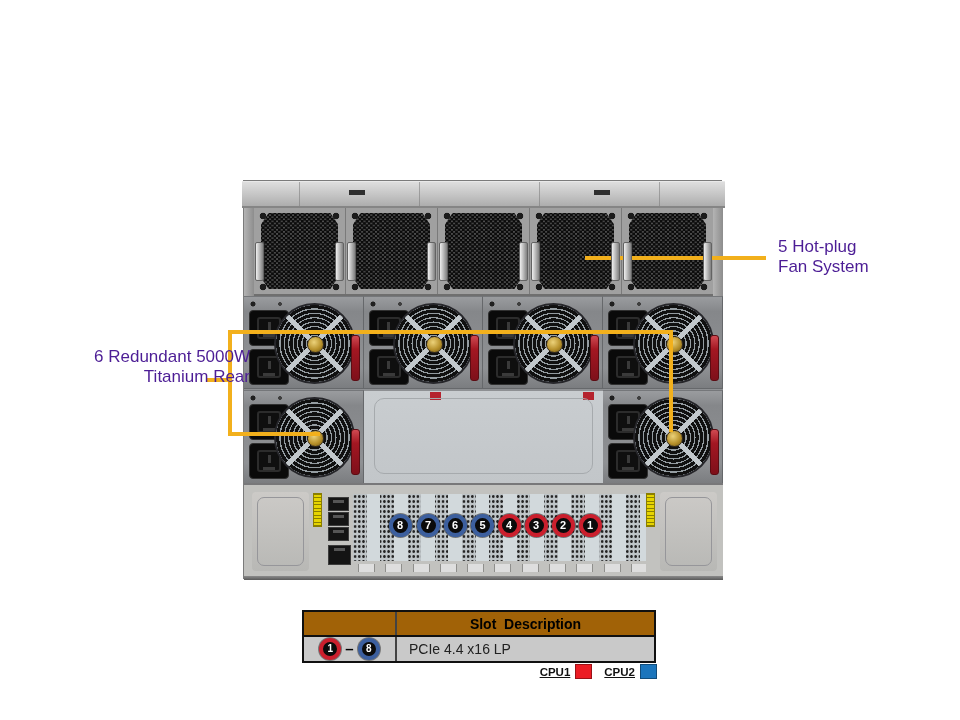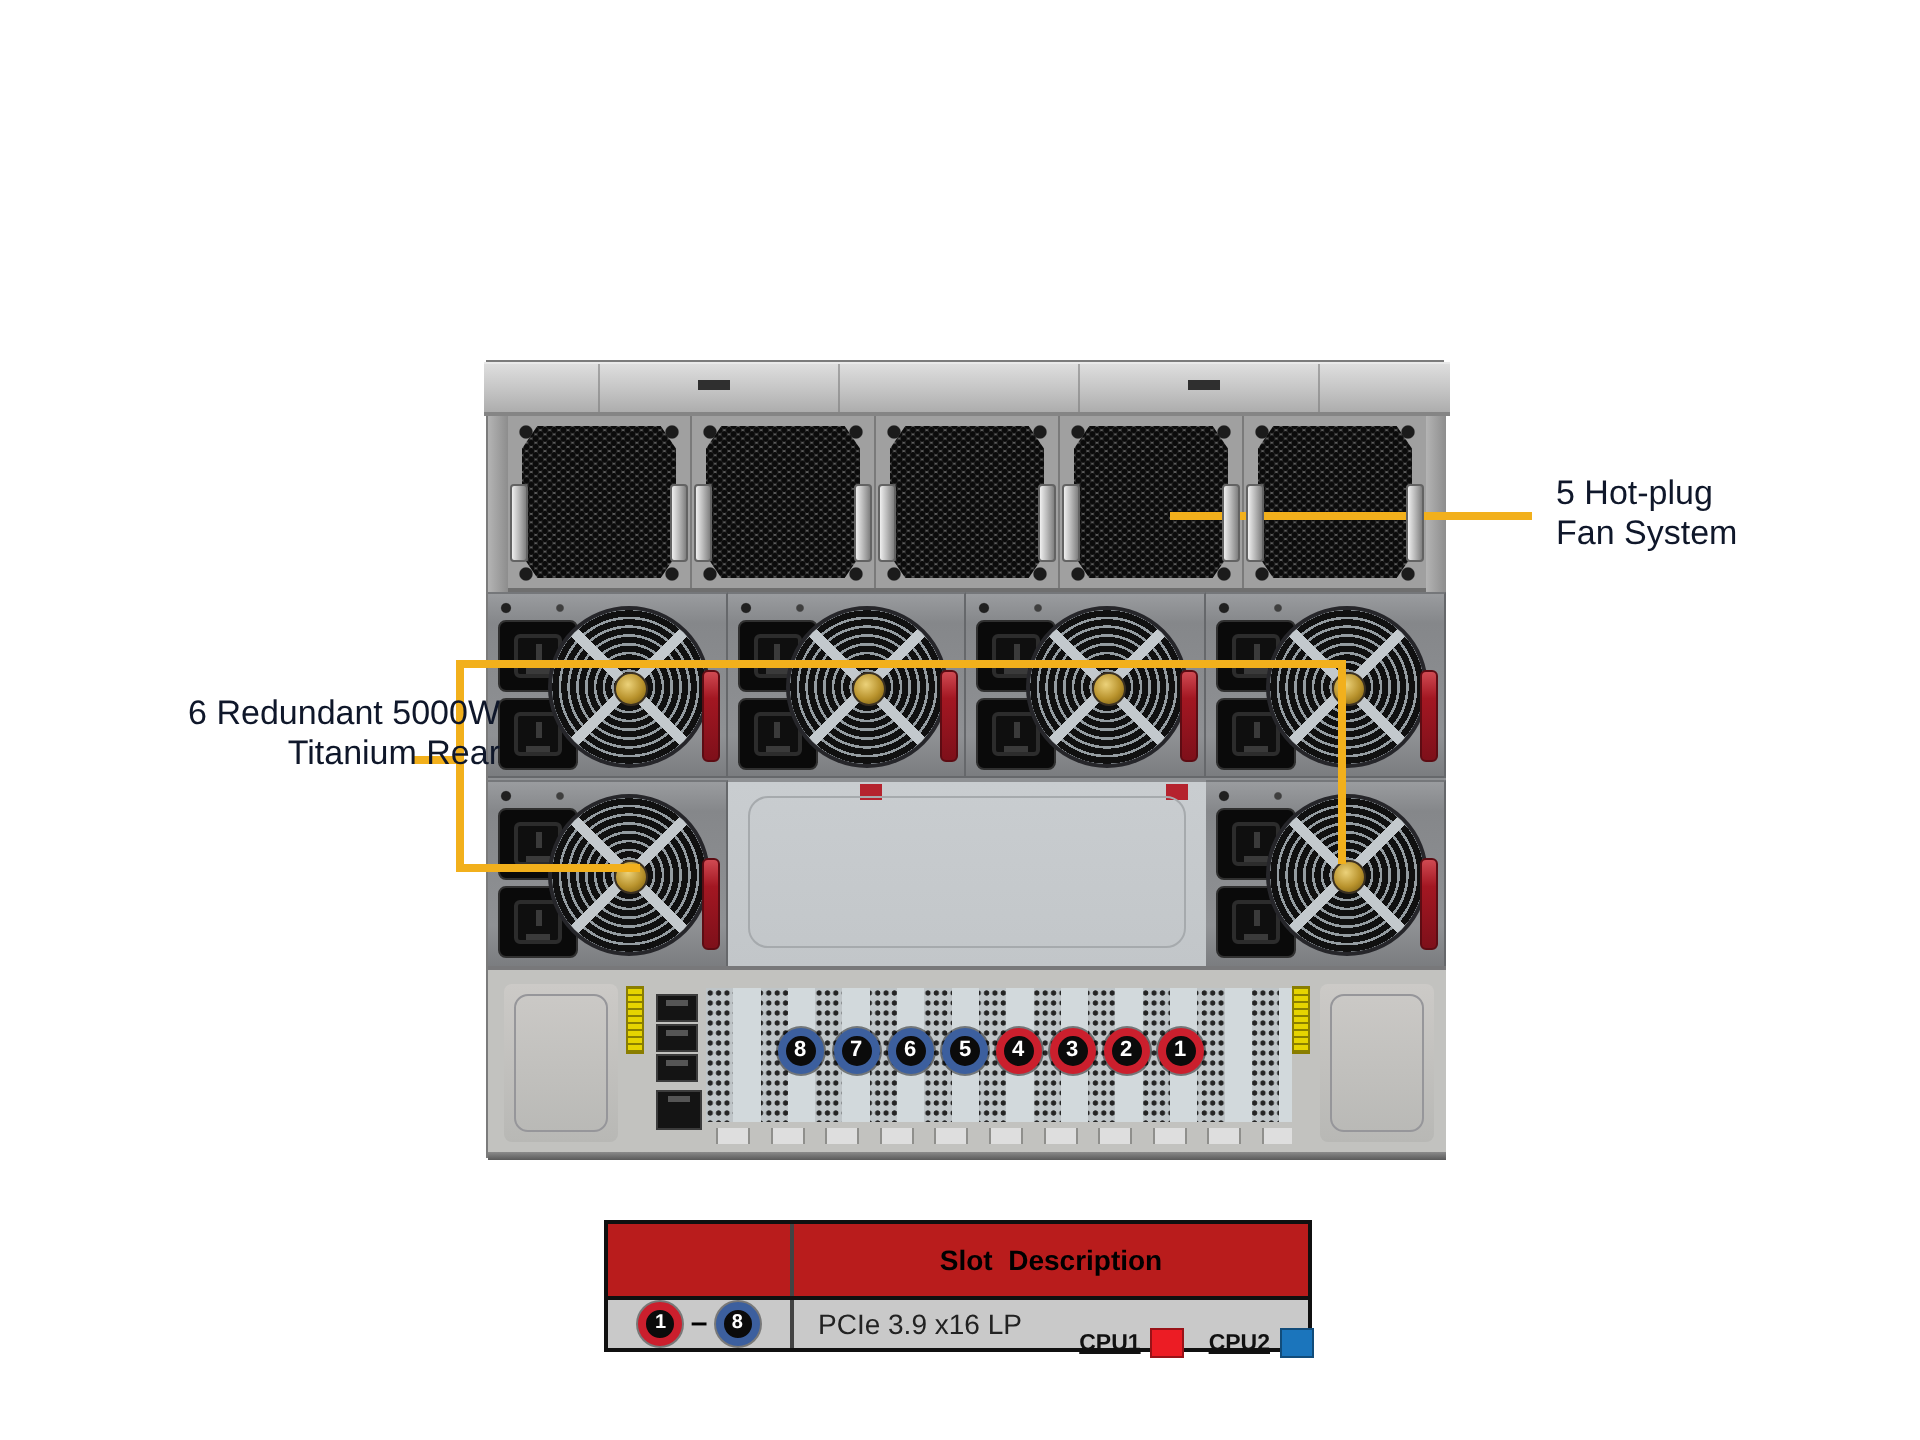--- a/index.html
+++ b/index.html
@@ -133,28 +133,28 @@
   
   .yline { position:absolute; background:#f2b01c; }
   .ln-fan   { left:585px; top:256px; width:181px; height:4px; }
   .ln-psu-t { left:207px; top:378px; width:23px;  height:4px; }
   .ln-psu-v { left:228px; top:330px; width:4px;   height:106px; }
   .ln-psu-h { left:228px; top:330px; width:445px; height:4px; }
   .ln-psu-rv{ left:669px; top:330px; width:4px;   height:102px; }
   .ln-psu-b { left:228px; top:432px; width:92px;  height:4px; }
 
   
-  .callout { position:absolute; font-size:17px; line-height:20px; color:#0f172a; }
+  .callout { position:absolute; font-size:17px; line-height:20px; color:#4c1d95; }
   .co-fan { left:778px; top:237px; text-align:left; }
   .co-psu { left:38px; top:347px; width:164px; text-align:right;margin-left:48px; }
 
   
   .tbl { position:absolute; left:302px; top:610px; width:354px; border:2px solid #101010; background:#fff; }
   .tr { display:flex; align-items:center; }
-  .tr.head { height:36px; background:#b91c1c; }
+  .tr.head { height:23px; background:#a16207; }
   .tr.data { height:26px; background:#c9c9c9; border-top:2px solid #101010; }
   .td1 { width:93px; height:100%; border-right:2px solid #434343; display:flex;
          align-items:center; justify-content:center; gap:4px; }
   .td2 { flex:1; height:100%; display:flex; align-items:center; }
   .tr.head .td2 { justify-content:center; font-weight:bold; font-size:14px; white-space:pre; }
   .tr.data .td2 { padding-left:12px; font-size:14px; color:#222; }
   .tblc { width:22px; height:22px; border-radius:50%; background:#0b0b0b; border:4px solid #888;
           color:#fff; font-size:10px; font-weight:bold; line-height:14px; text-align:center;
           box-shadow:0 0 0 1px rgba(0,0,0,.4); }
   .tblc[data-cpu="1"] { border-color:#cb1f2d; }
@@ -290,21 +290,21 @@
     <div class="tr head">
       <div class="td1"></div>
       <div class="td2">Slot  Description</div>
     </div>
     <div class="tr data">
       <div class="td1">
         <div class="tblc" data-cpu="1">1</div>
         <span class="dash">–</span>
         <div class="tblc" data-cpu="2">8</div>
       </div>
-      <div class="td2">PCIe 3.9 x16 LP</div>
+      <div class="td2">PCIe 4.4 x16 LP</div>
     </div>
   </div>
 
   <div class="legend">
     <span>CPU1</span>
     <span class="swatch red"></span>
     <span>CPU2</span>
     <span class="swatch blue"></span>
   </div>
 

